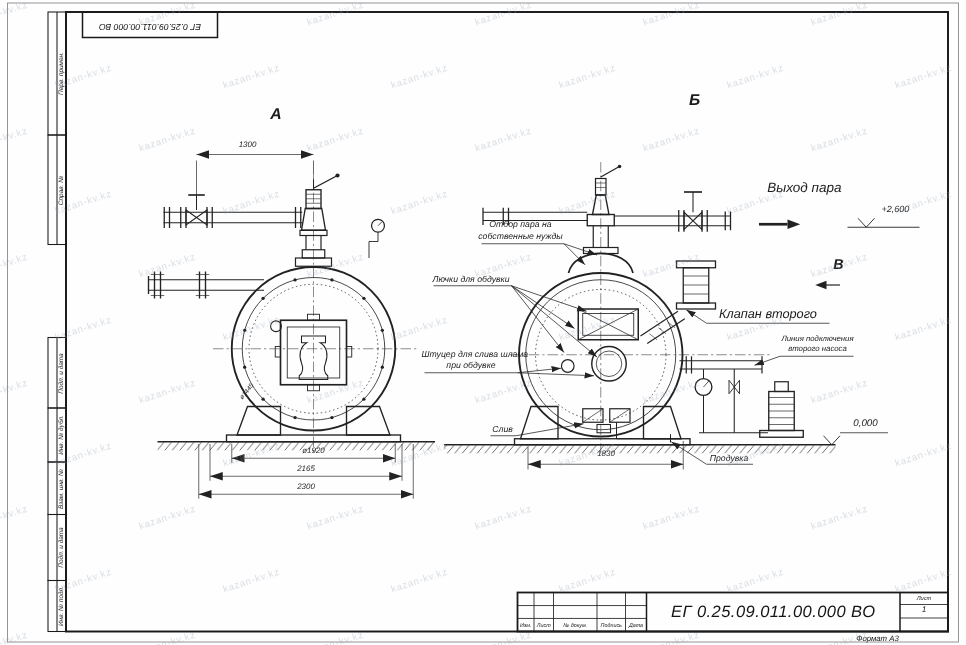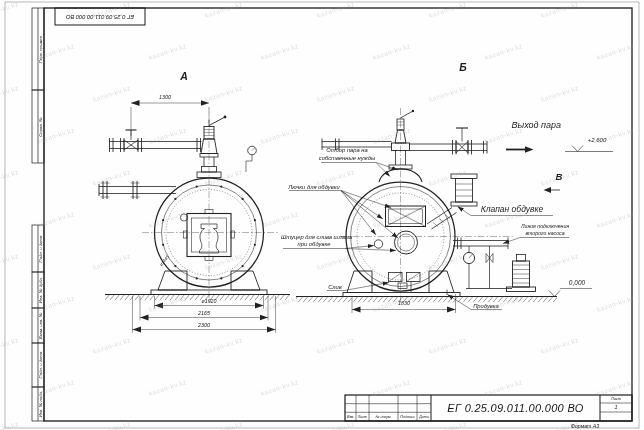--- a/index.html
+++ b/index.html
@@ -355,21 +355,21 @@
   <div class="t dim" style="left:145px;top:95px;width:40px;">1300</div>
   <div class="t dim" style="left:189px;top:298.5px;width:40px;">ø1920</div>
   <div class="t dim" style="left:184px;top:310.5px;width:40px;">2165</div>
   <div class="t dim" style="left:184px;top:322.5px;width:40px;">2300</div>
   <div class="t dim" style="left:384px;top:301px;width:40px;">1830</div>
   <div class="t" style="left:150px;top:259px;width:30px;font-size:4.3px;font-style:italic;transform:rotate(-52deg);">ø1445</div>
   <div class="t" style="left:580px;top:136.5px;width:34px;font-size:6px;">+2,600</div>
   <div class="t" style="left:560px;top:278.5px;width:34px;font-size:6.5px;">0,000</div>
 
   <div class="t" style="left:501px;top:120px;width:60px;font-size:9px;text-align:right;">Выход пара</div>
-  <div class="t ann-lg" style="left:470px;top:204.5px;width:84px;">Клапан обдувке</div>
+  <div class="t ann-lg" style="left:470px;top:204.5px;width:84px;">Клапан второго</div>
   <div class="t ann" style="left:317px;top:147px;width:60px;">Отбор пара на</div>
   <div class="t ann" style="left:314px;top:154.5px;width:66px;">собственные нужды</div>
   <div class="t ann" style="left:287px;top:183.5px;width:54px;">Лючки для обдувки</div>
   <div class="t ann" style="left:281px;top:233.5px;width:66px;">Штуцер для слива шлама</div>
   <div class="t ann" style="left:291px;top:241px;width:46px;">при обдувке</div>
   <div class="t ann" style="left:326px;top:283.5px;width:18px;">Слив</div>
   <div class="t ann" style="left:470px;top:302.5px;width:32px;">Продувка</div>
   <div class="t ann-sm" style="left:519px;top:223.5px;width:52px;">Линия подключения</div>
   <div class="t ann-sm" style="left:522px;top:230.5px;width:46px;">второго насоса</div>
 

